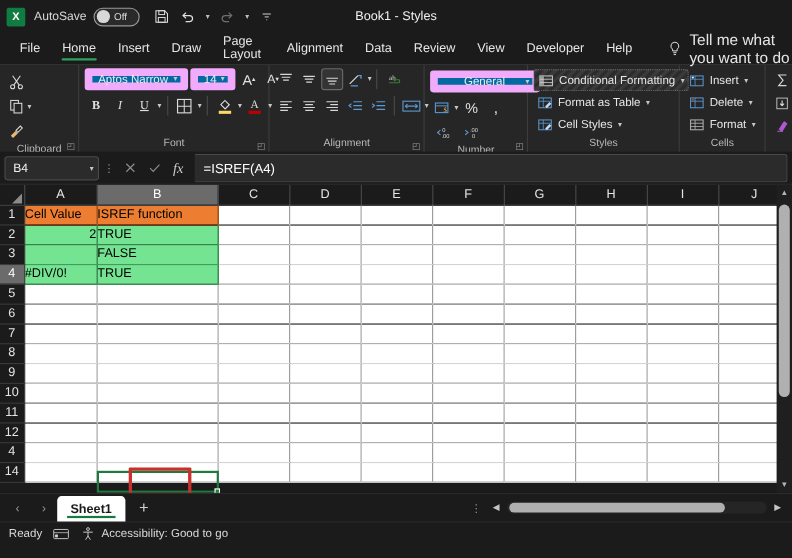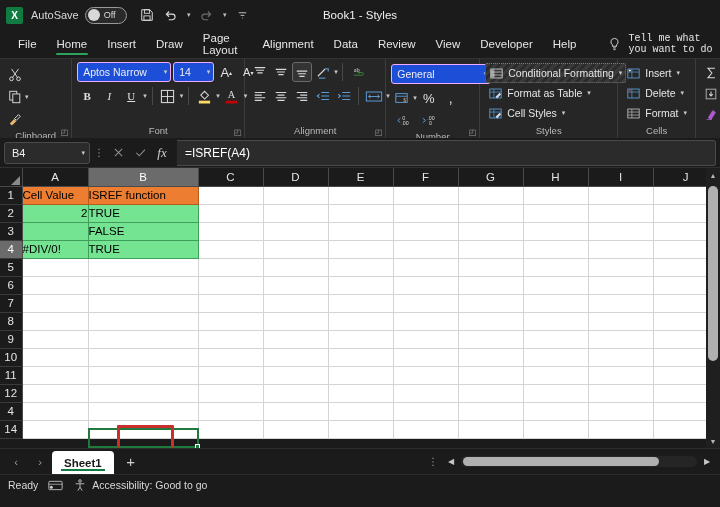--- a/index.html
+++ b/index.html
@@ -51,21 +51,21 @@
   }
   .tab {
     padding: 0 10px; display: flex; align-items: center;
     font-size: 11.5px; color: #e6e6e6; position: relative;
   }
   .tab.active::after {
     content: ''; position: absolute; left: 9px; right: 9px; bottom: 3px;
     height: 2px; background: #2ea35e; border-radius: 1px;
   }
   .tellme { display: flex; align-items: center; margin-left: 22px; gap: 7px; }
-  .tellme-text { font-size: 10px; color: #e6e6e6; font-family: Liberation Mono, monospace; }
+  .tellme-text { font-size: 14px; color: #e6e6e6; }
 
   
   .ribbon {
     height: 80px; background: #262626;
     display: flex; align-items: stretch;
     border-top: 1px solid #333;
     overflow: hidden;
   }
   .rgroup {
     display: flex; flex-direction: column;
@@ -85,38 +85,38 @@
     width: 46px; display: flex; flex-direction: column;
     align-items: center; gap: 1px; padding-top: 2px;
   }
   .big-btn .lbl { font-size: 10px; color: #e2e2e2; }
   .caret { font-size: 7px; color: #c8c8c8; }
 
   
   .font-row1, .font-row2 { display: flex; align-items: center; gap: 2px; }
   .font-row1 { margin-bottom: 4px; }
   .combo {
-    background: #1d4ed8; border: 1px solid #f0abfc; border-radius: 3px;
+    background: #0369a1; border: 7px solid #f0abfc; border-radius: 3px;
     height: 20px; display: flex; align-items: center;
     padding: 0 3px 0 5px; font-size: 10.5px; color: #ededed;
   }
   .combo .cv { flex: 1; white-space: nowrap; overflow: hidden; }
   .sq {
     width: 20px; height: 20px; display: flex; align-items: center;
     justify-content: center; font-size: 11px; color: #e0e0e0;
   }
   .sq.act { border: 1px solid #6a6a6a; border-radius: 3px; background: #343434; }
   .vdiv { width: 1px; height: 18px; background: #4a4a4a; margin: 0 3px; }
 
   
   .al-row { display: flex; align-items: center; gap: 1px; }
   .al-row.r1 { margin-bottom: 4px; }
 
   
-  .num-combo { width: 100px; }
+  .num-combo { width: 100px; text-align: center; }
   .num-row { display: flex; align-items: center; gap: 2px; margin-top: 4px; }
 
   
   .list-item {
     display: flex; align-items: center; gap: 5px;
     font-size: 10.5px; color: #e6e6e6; height: 20px; padding: 0 3px;
     white-space: nowrap;
   }
   .list-item.hatched {
     background-image: repeating-linear-gradient(-45deg, #3a3a3a 0 3px, #2b2b2b 3px 6px);

